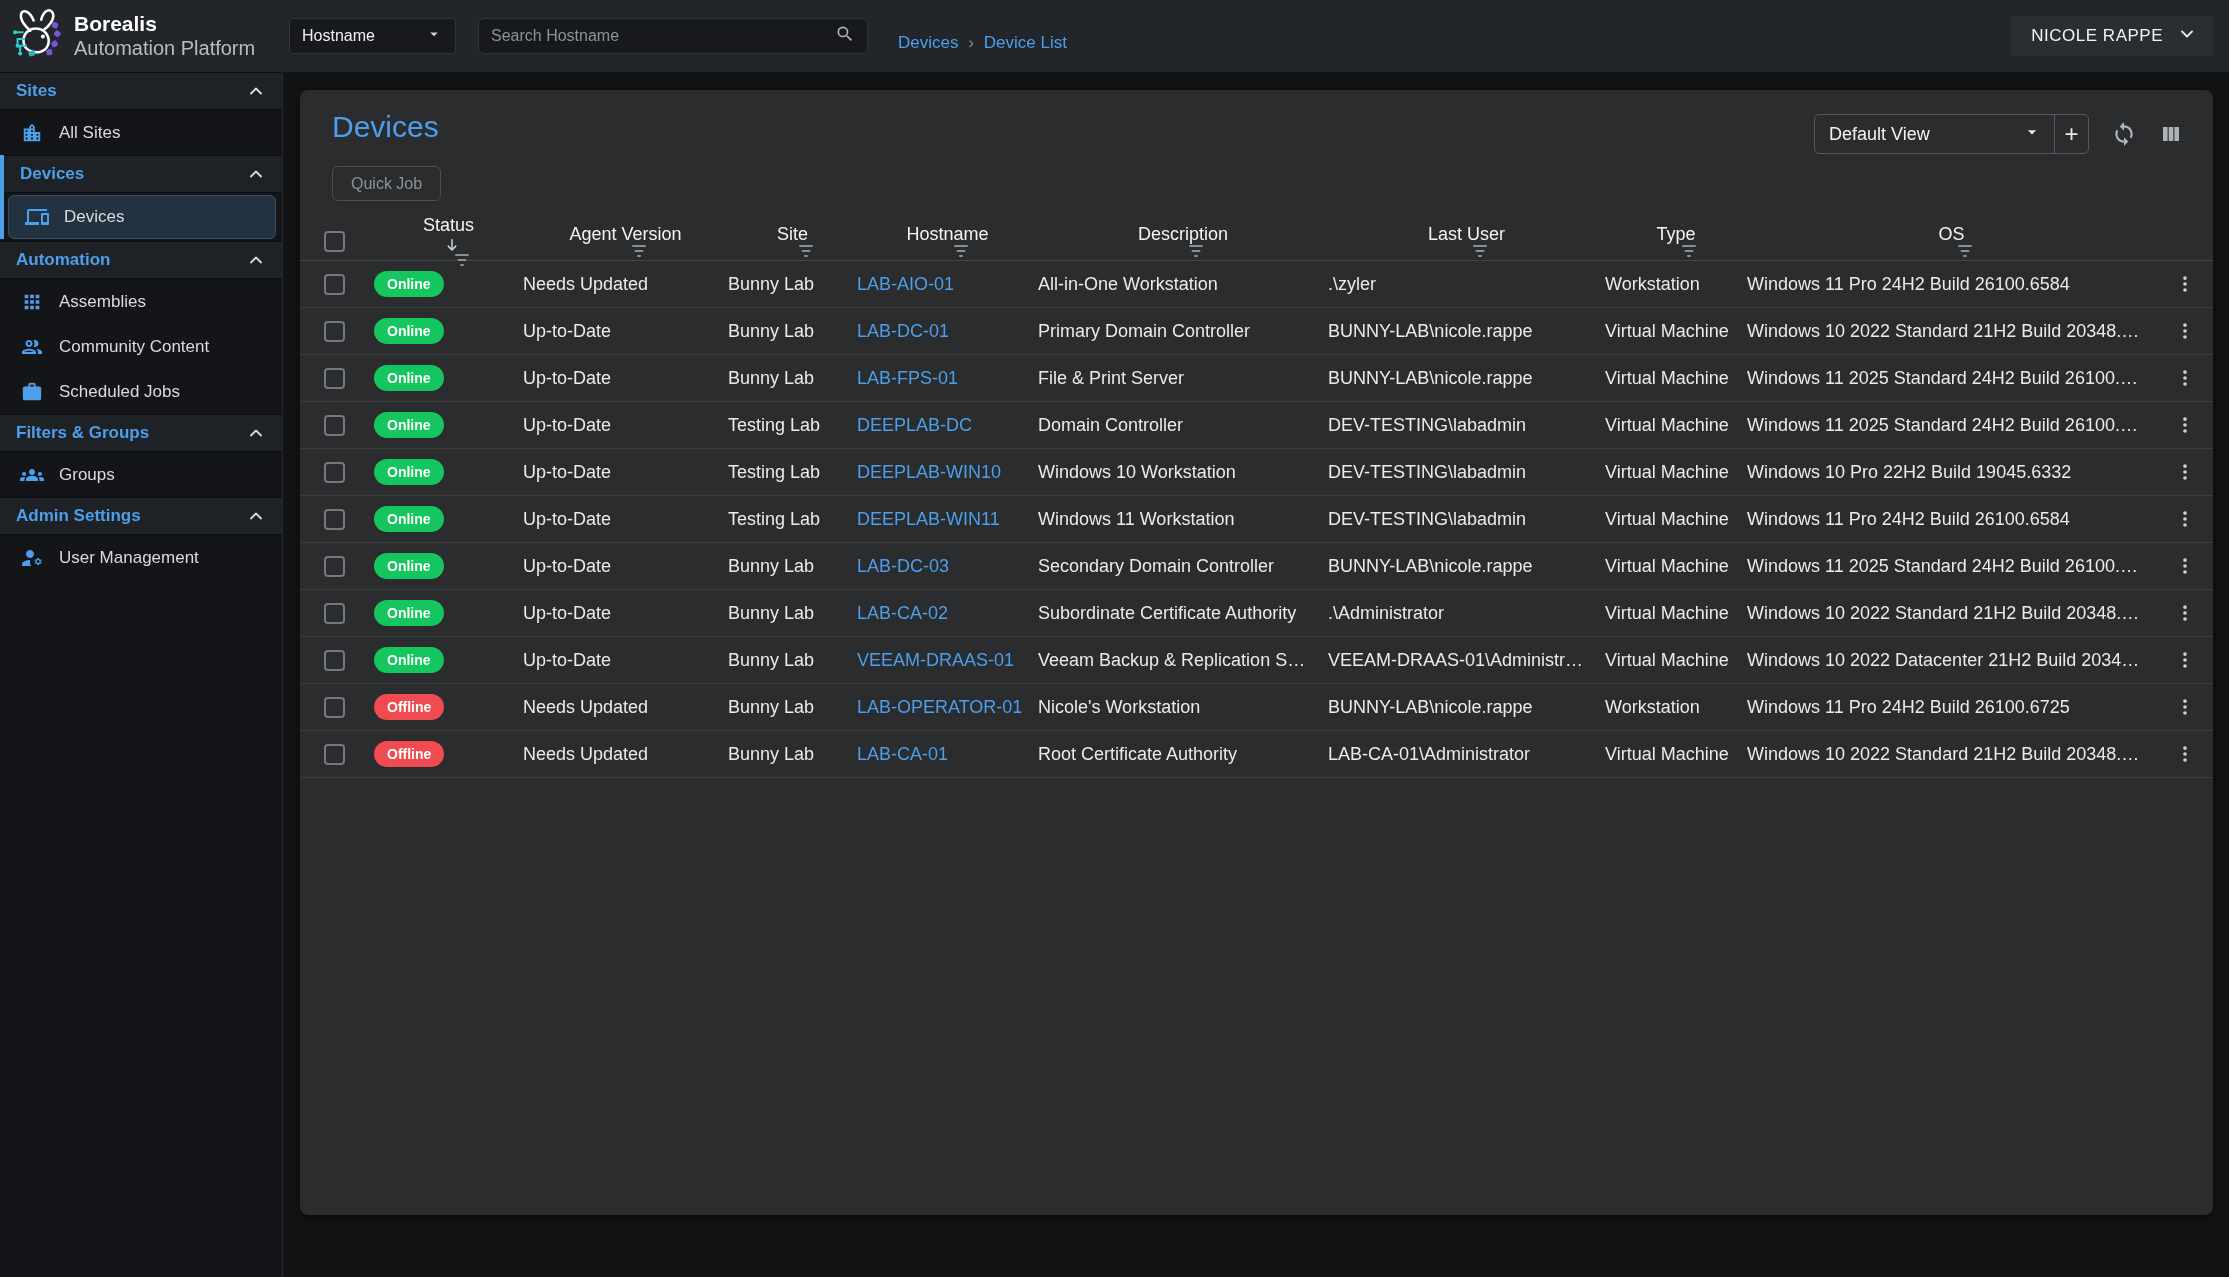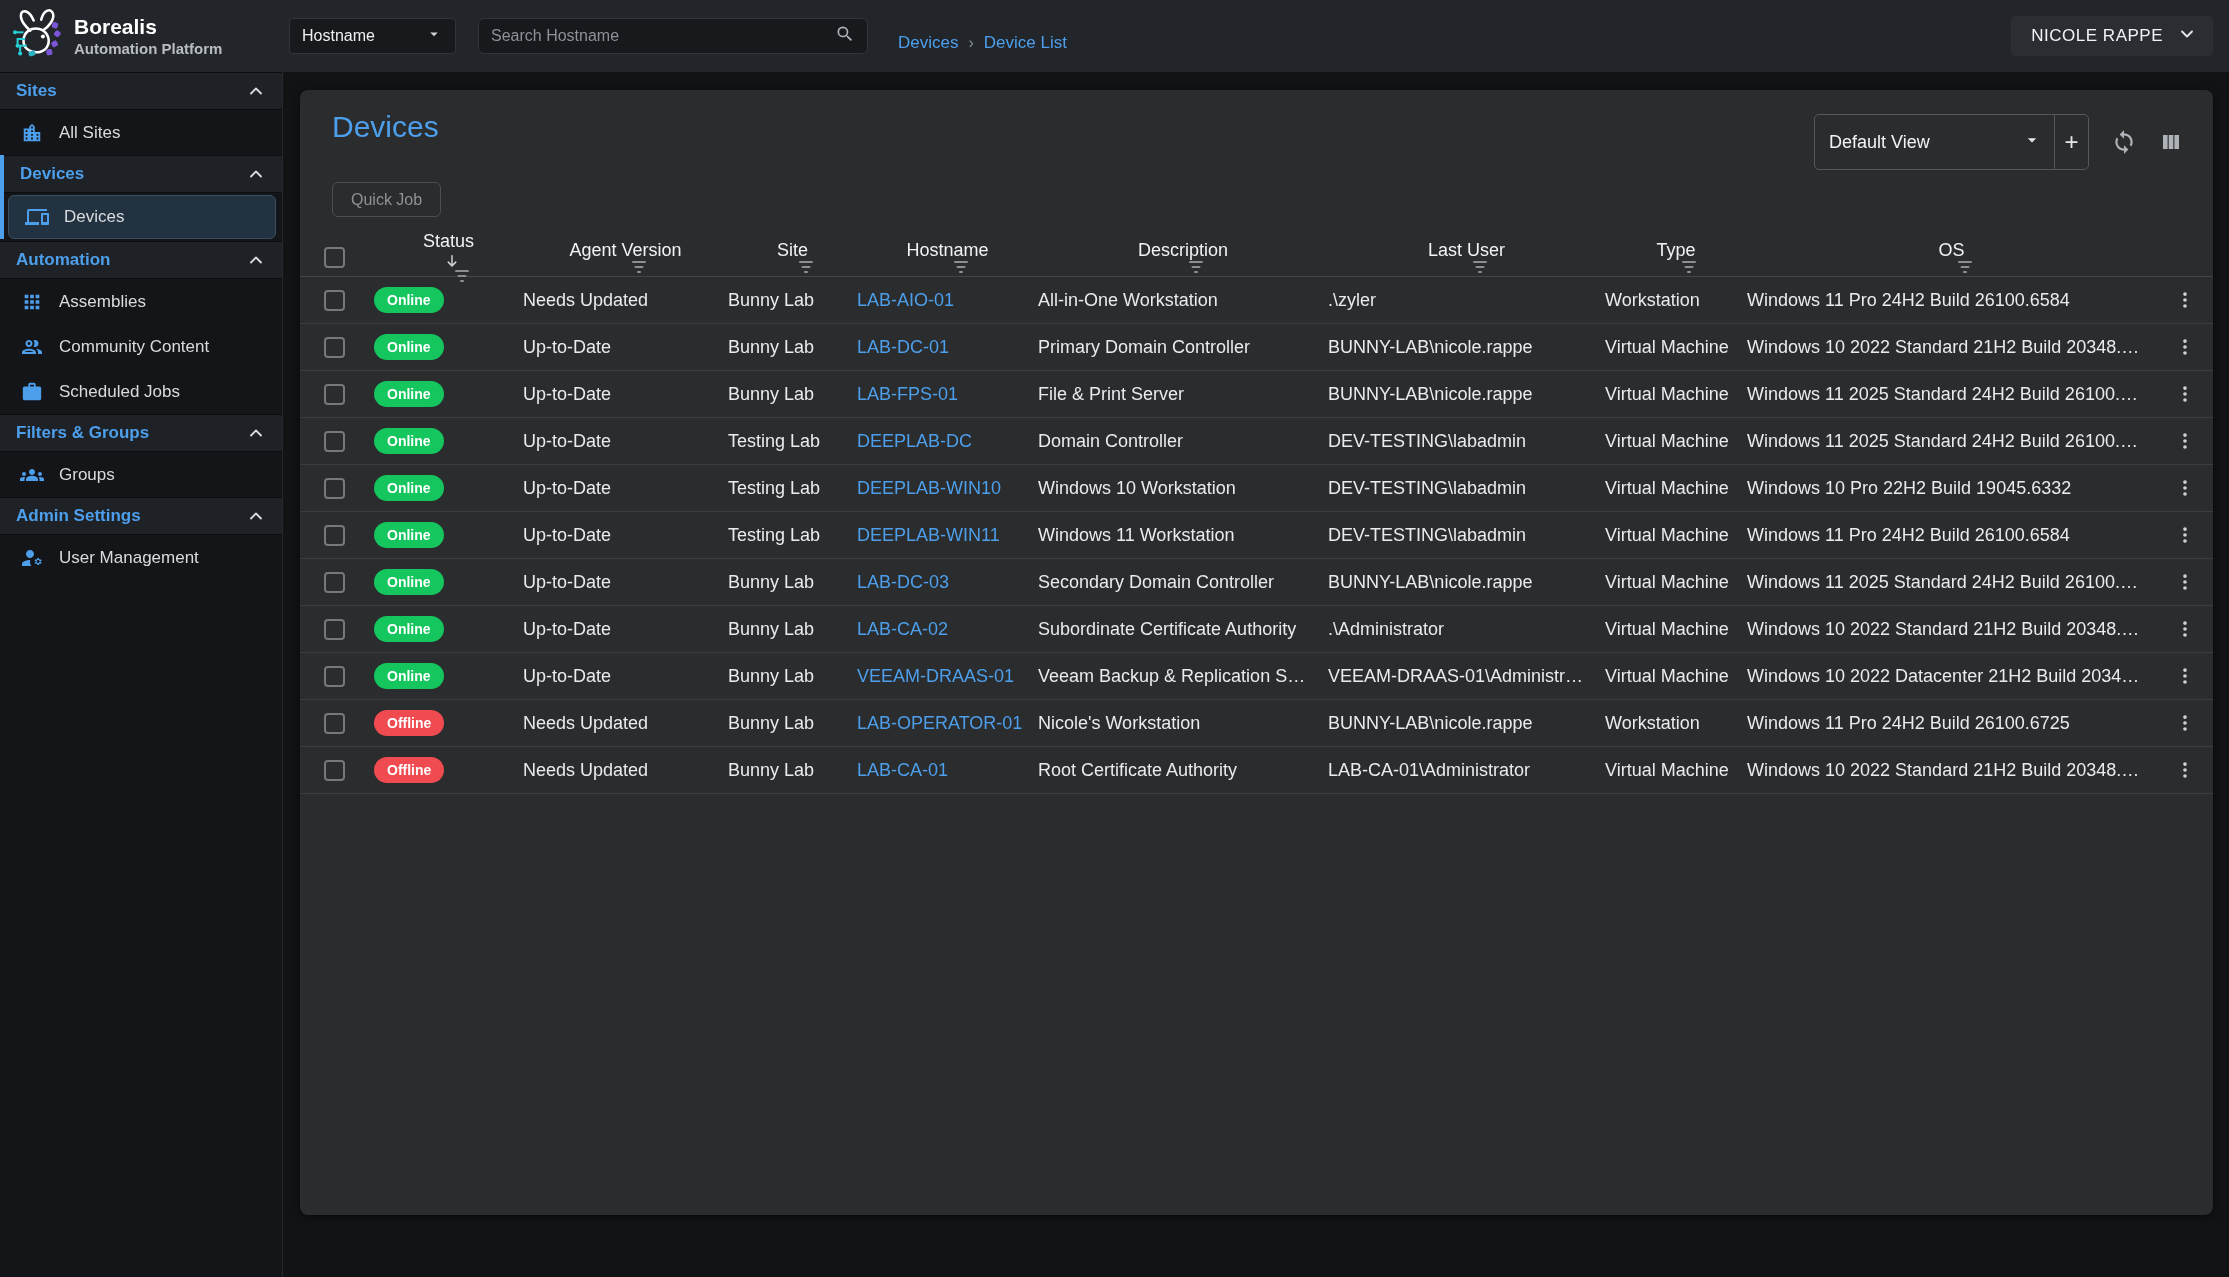--- a/index.html
+++ b/index.html
@@ -4,21 +4,21 @@
 <style>
   * { margin:0; padding:0; box-sizing:border-box; }
   html,body { background:#0e0f11; }
   body { font-family:"Liberation Sans", sans-serif; }
   .app { position:relative; width:2229px; height:1277px; background:#737373; display:grid;
          grid-template-columns:283px 1fr; grid-template-rows:72px 1fr; overflow:hidden; }
 
   
   .logo-area { grid-column:1; grid-row:1; background:#22262b; display:flex; align-items:center; gap:10px; padding-left:10px; }
   .logo-title { color:#ffffff; font-size:21px; font-weight:700; line-height:1.15; }
-  .logo-sub { color:#b9bdc2; font-size:15px; font-weight:700; }
+  .logo-sub { color:#b9bdc2; font-size:20px; font-weight:400; }
   .topbar { grid-column:2; grid-row:1; background:#22262b; display:flex; align-items:center; padding:0 16px 0 6px; }
   .hostname-select { width:167px; height:36px; background:#17191c; border:1px solid #313539; border-radius:4px;
         display:flex; align-items:center; justify-content:space-between; padding:0 12px; color:#eef0f2; font-size:16px; cursor:pointer; }
   .search-box { width:390px; height:36px; margin-left:22px; background:#17191c; border:1px solid #313539; border-radius:6px;
         display:flex; align-items:center; padding:8px 12px; }
   .search-box input { flex:1; background:transparent; border:none; outline:none; color:#e8eaec; font-size:16px; font-family:inherit; }
   .search-box input::placeholder { color:#8d9297; }
   .breadcrumb { margin-left:30px; display:flex; align-items:center; gap:10px; font-size:17px; margin-top:14px; }
   .breadcrumb .crumb { color:#4d9fec; cursor:pointer; }
   .breadcrumb .sep { color:#8a8f94; font-size:16px; }
@@ -37,21 +37,21 @@
   .side-item .ico { color:#4d9fec; width:24px; height:24px; display:flex; align-items:center; justify-content:center; flex:0 0 24px; }
   .side-item.active { background:#223240; border:1px solid #3b4d60; border-radius:6px; margin:2px 6px 2px 4px; height:44px; padding-left:16px; }
 
   
   .main { grid-column:2; grid-row:2; background:#121315; position:relative; }
   .card { position:absolute; left:17px; top:18px; width:1913px; height:1125px; background:#2a2c2e; border-radius:8px;
         box-shadow:0 2px 8px rgba(0,0,0,.5); overflow:hidden; }
   .card-head { display:flex; align-items:flex-start; justify-content:space-between; padding:20px 30px 0 32px; }
   .page-title { color:#4d9fec; font-size:30px; font-weight:400; }
   .view-controls { display:flex; align-items:center; gap:22px; margin-top:4px; }
-  .view-group { display:flex; align-items:stretch; border:1px solid #55595d; border-radius:5px; height:56px; overflow:hidden; }
+  .view-group { display:flex; align-items:stretch; border:1px solid #55595d; border-radius:5px; height:40px; overflow:hidden; }
   .view-select { display:flex; align-items:center; justify-content:space-between; width:239px; padding:0 12px 0 14px;
         color:#f2f3f4; font-size:18px; cursor:pointer; }
   .view-add { width:34px; display:flex; align-items:center; justify-content:center; border-left:1px solid #55595d;
         color:#e6e8ea; font-size:24px; font-weight:400; cursor:pointer; }
   .tool-icon { color:#aeb3b8; display:flex; cursor:pointer; }
   .quickjob-btn { margin:12px 0 0 32px; height:35px; padding:0 18px; background:transparent; border:1px solid #4b4f53;
         border-radius:6px; color:#8e9296; font-size:16px; font-family:inherit; cursor:pointer; }
 
   
   .table { margin-top:14px; }

